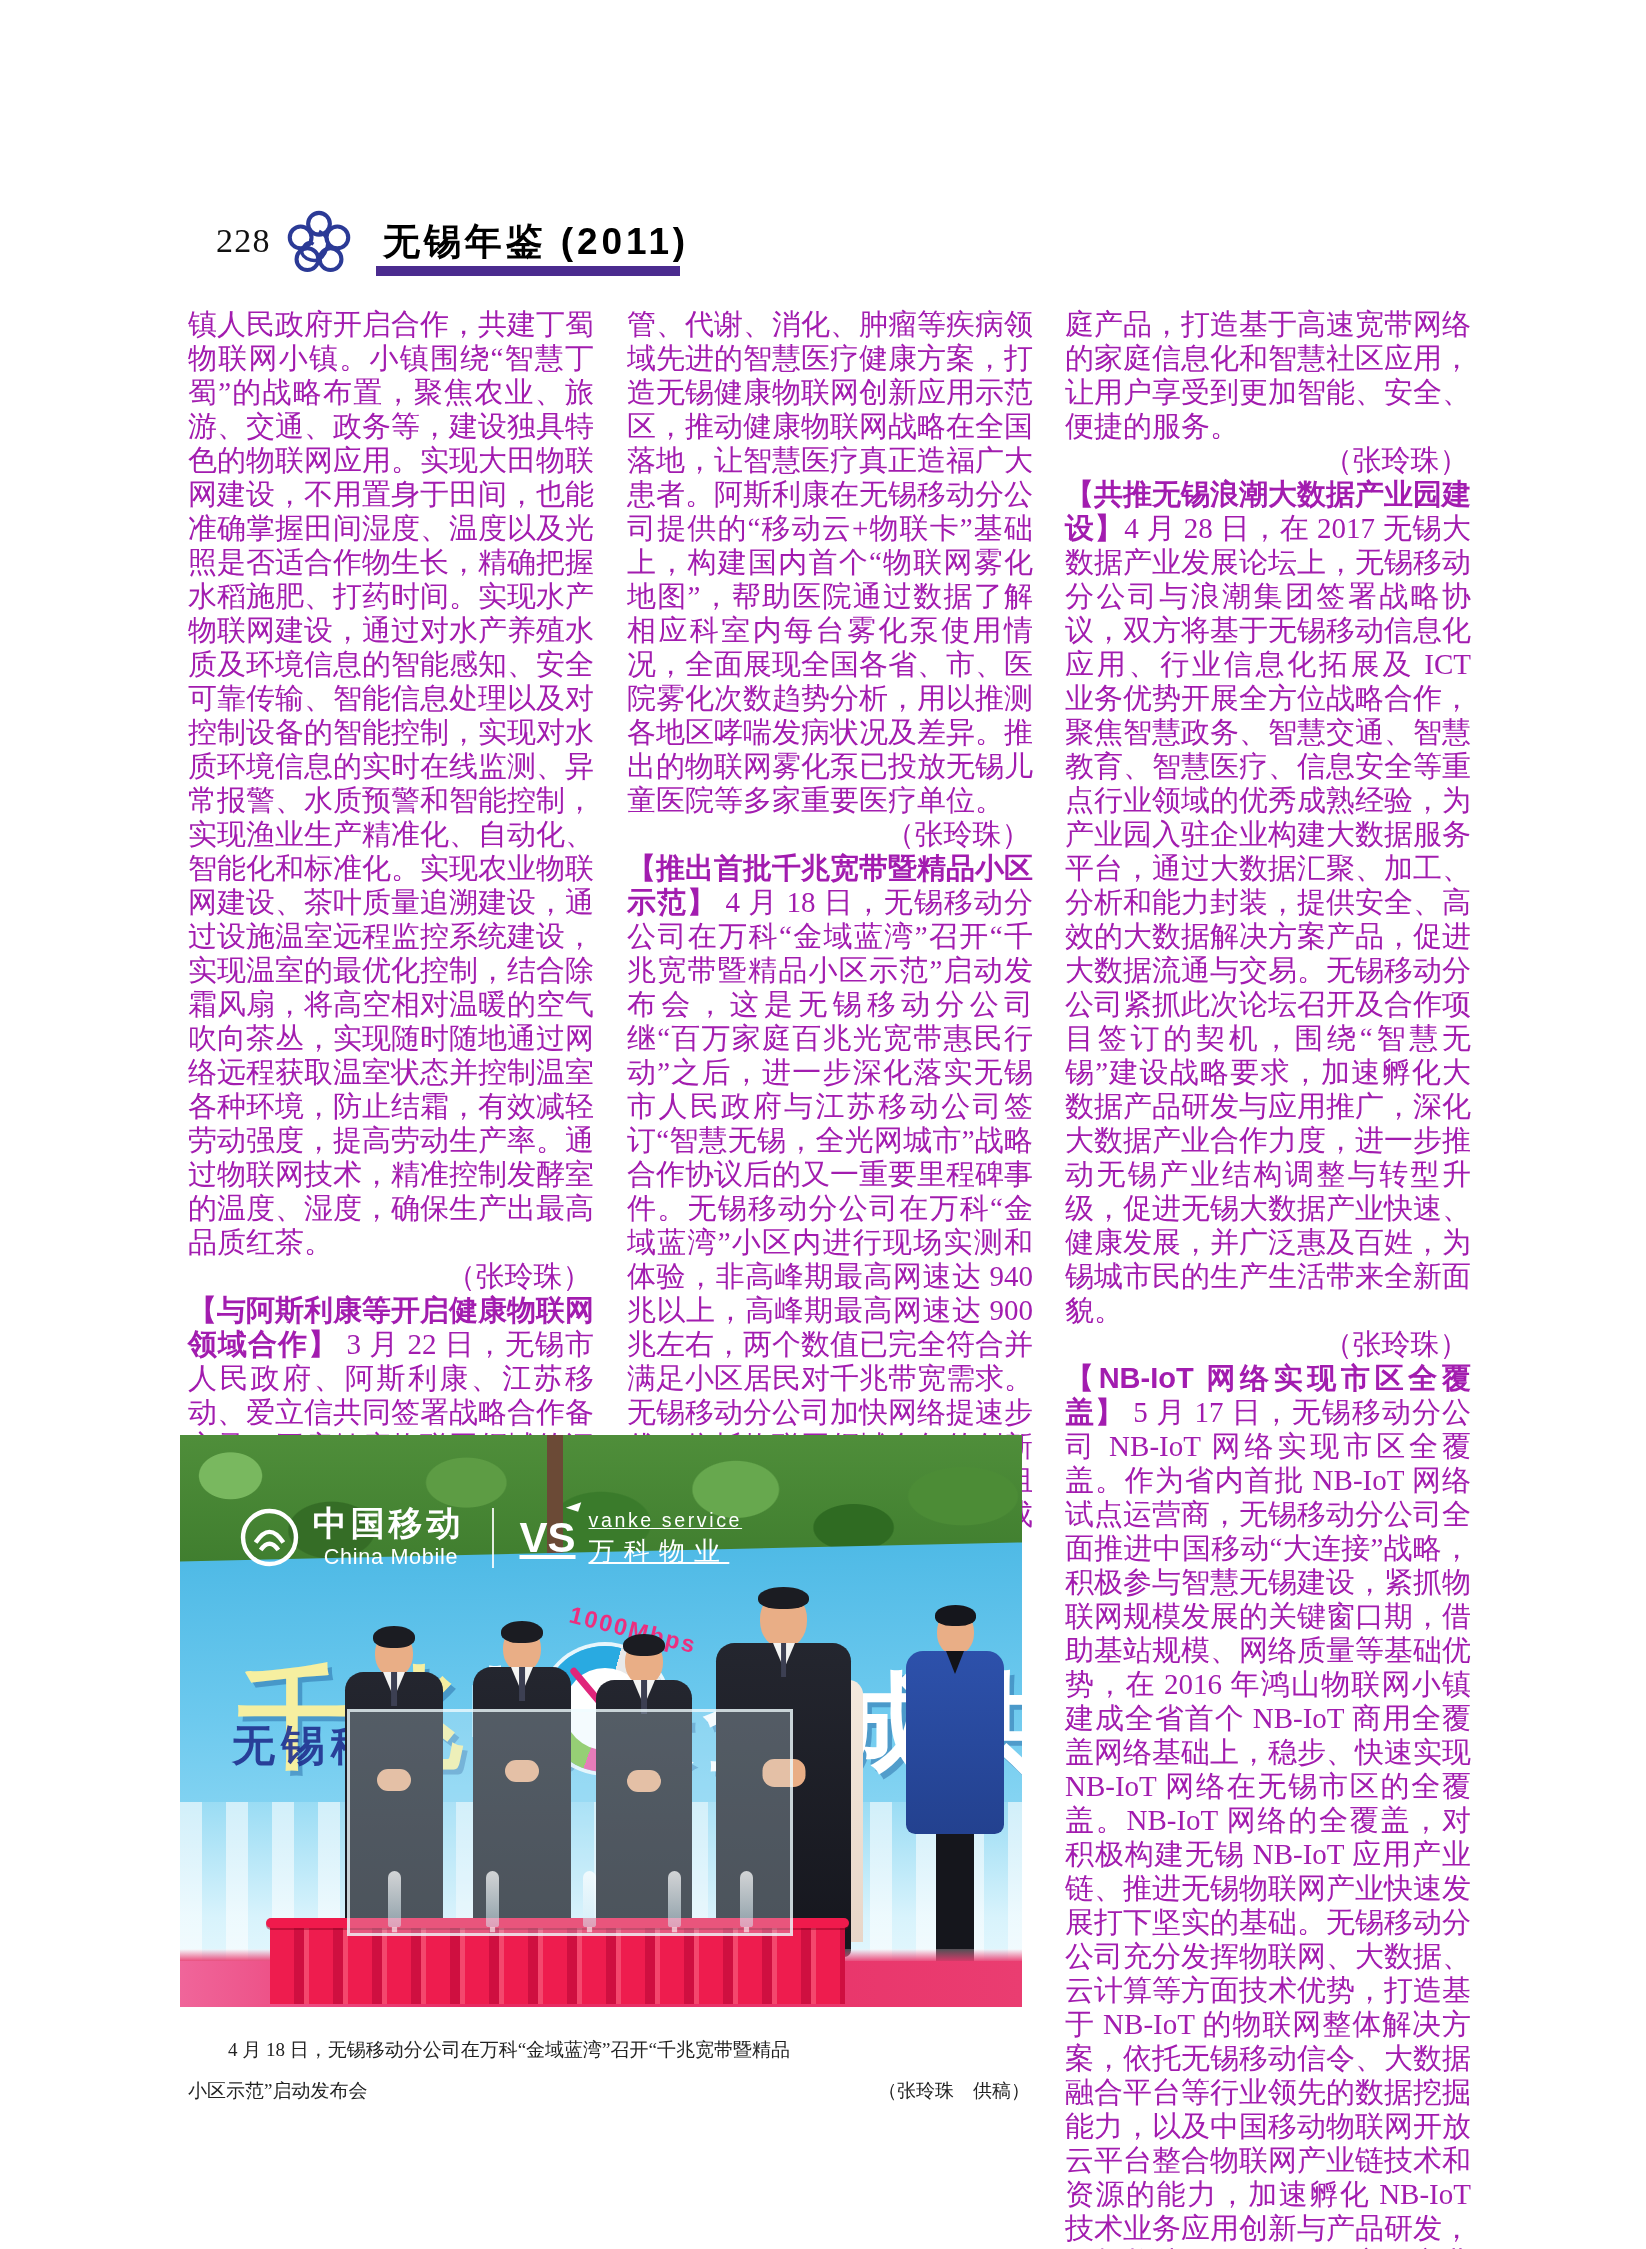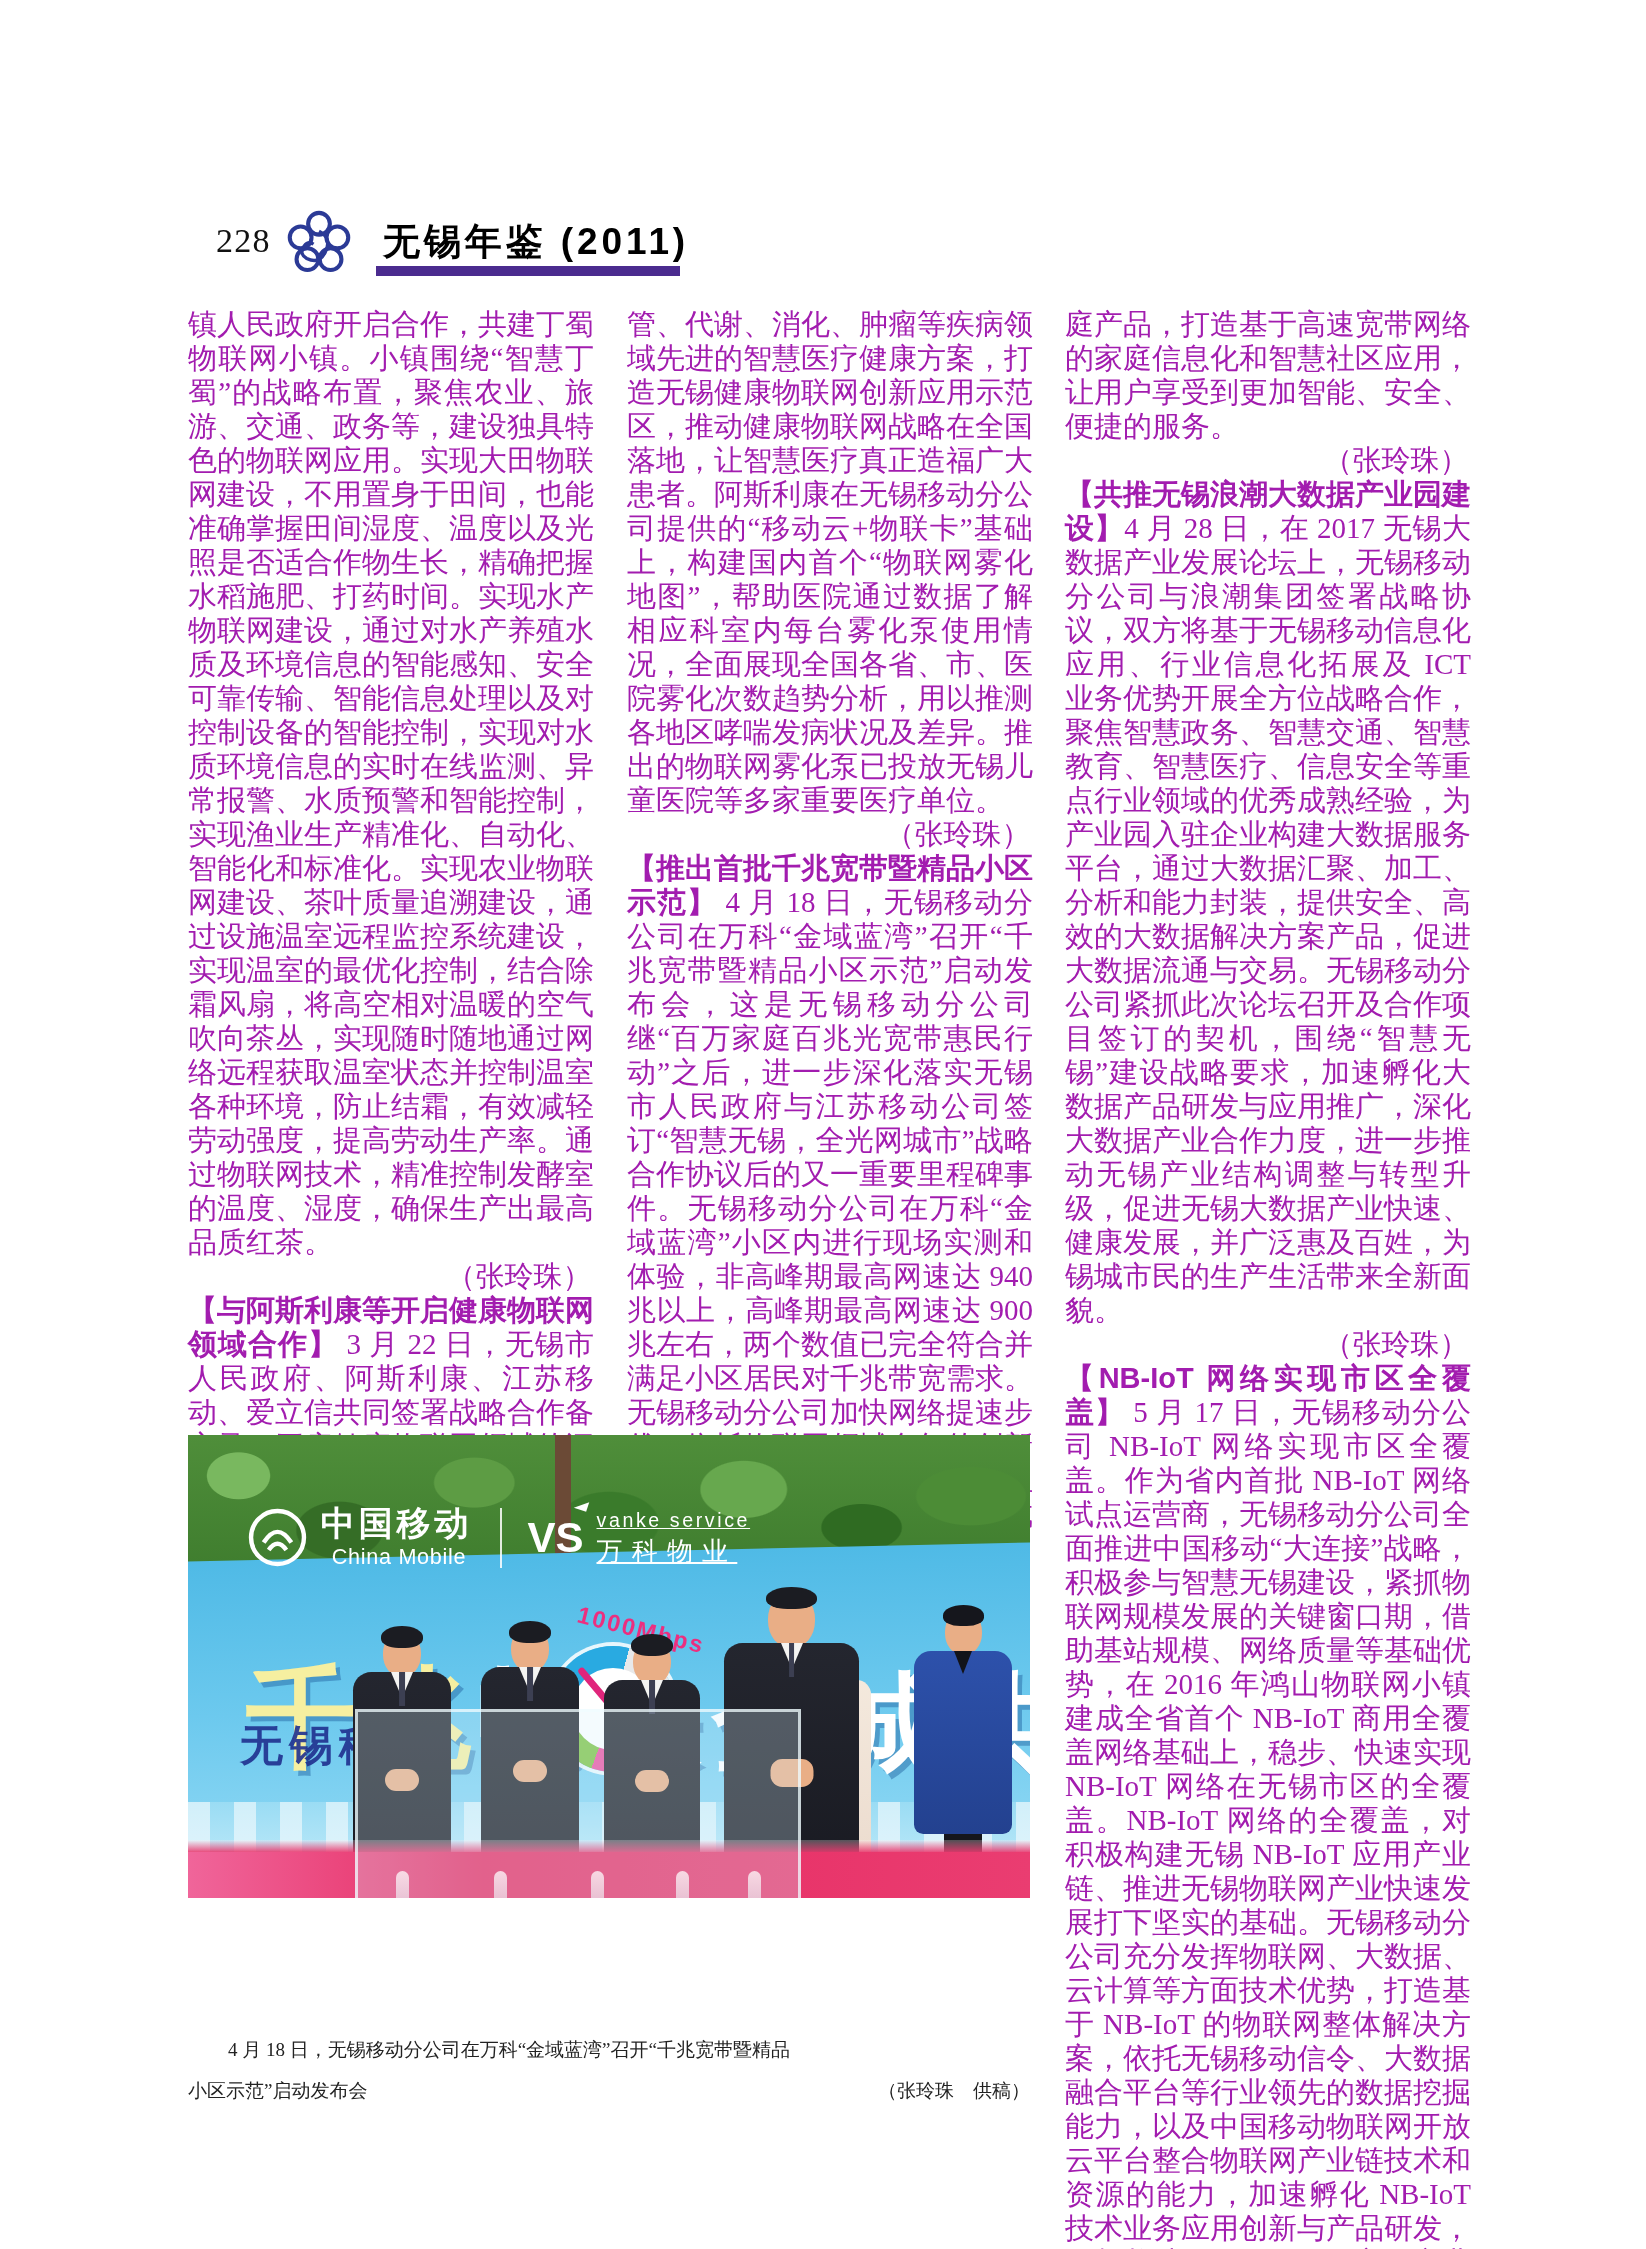--- a/index.html
+++ b/index.html
@@ -18,21 +18,21 @@
   .col{position:absolute;width:406px;font-size:29px;line-height:34px;text-align:justify;
        text-justify:inter-character;color:#a21caf;margin-top:16px;}
   .col p{margin:0;}
   .byline{text-align:right;padding-right:2.6px;}
   .entry-head{font-family:"Liberation Sans",sans-serif;font-weight:700;letter-spacing:0px;}
   #col1{left:188px;top:291px;height:1113px;}
   #col2{left:627px;top:291px;height:1113px;}
   #col3{left:1065px;top:291px;height:1794px;}
 
   
-  .photo{position:absolute;left:188px;top:1435px;width:842px;height:463px;overflow:hidden;
+  .photo{position:absolute;left:180px;top:1435px;width:842px;height:572px;overflow:hidden;
          background:#7ecdEE;background:#7ecdee;}
   .ph-building{position:absolute;right:0;top:0;width:196px;height:170px;background:#8a5a49;
      background-image:repeating-linear-gradient(90deg,rgba(25,28,40,.55) 0 22px,transparent 22px 56px),
                       repeating-linear-gradient(180deg,rgba(60,35,25,.5) 0 5.2px,transparent 5.2px 59px);}
   .ph-trees{position:absolute;left:0;top:0;width:842px;height:136px;
      background:
       radial-gradient(62px 46px at 6% 30%,#79b85f 0 50%,transparent 52%),
       radial-gradient(85px 56px at 18% 70%,#356d26 0 50%,transparent 52%),
       radial-gradient(79px 49px at 34% 35%,#5d9c44 0 50%,transparent 52%),
       radial-gradient(98px 62px at 50% 65%,#3a7b2b 0 50%,transparent 52%),
@@ -53,21 +53,21 @@
      background:linear-gradient(rgba(255,255,255,.25),rgba(233,61,113,.9));}
 
   .ph-logos{position:absolute;left:58px;top:63px;height:79px;display:flex;align-items:center;
             color:#ffffff;}
   .cm-mark{width:63px;height:63px;}
   .cm-text{margin-left:11.8px;line-height:1.05;}
   .cm-cn{font-family:"Liberation Sans",sans-serif;font-weight:700;font-size:34px;letter-spacing:3.9px;}
   .cm-en{font-family:"Liberation Sans",sans-serif;font-size:21.6px;letter-spacing:0.7px;margin-top:3.9px;margin-left:11px;}
   .logo-div{width:2px;height:60px;background:rgba(255,255,255,.85);margin:0 23.6px 0 27.5px;}
   .vk-mark{width:60px;height:65px;position:relative;font-family:"Liberation Sans",sans-serif;
-           font-weight:700;font-size:42px;line-height:65px;text-align:center;}
+           font-weight:700;font-size:42px;line-height:65px;text-align:center;text-decoration:underline;}
   .vk-bird{position:absolute;right:-2.6px;top:-5.2px;width:0;height:0;
            border-left:13px solid transparent;border-bottom:10.5px solid #fff;transform:rotate(18deg);}
   .vk-text{margin-left:11px;line-height:1.1;text-decoration:underline;}
   .vk-en{font-family:"Liberation Sans",sans-serif;font-size:19.6px;letter-spacing:2.6px;text-transform:lowercase;}
   .vk-cn{font-family:"Liberation Sans",sans-serif;font-size:26px;letter-spacing:9.2px;margin-top:5.2px;}
 
   .slogan{position:absolute;font-family:"Liberation Sans",sans-serif;font-weight:700;
           font-size:110px;letter-spacing:5.2px;text-shadow:4.6px 5.2px 0 rgba(40,105,165,.5);white-space:nowrap;}
   .slogan-left{left:58px;top:210px;color:#ffffff;}
   .slogan-left .y{color:#f6efa0;}

